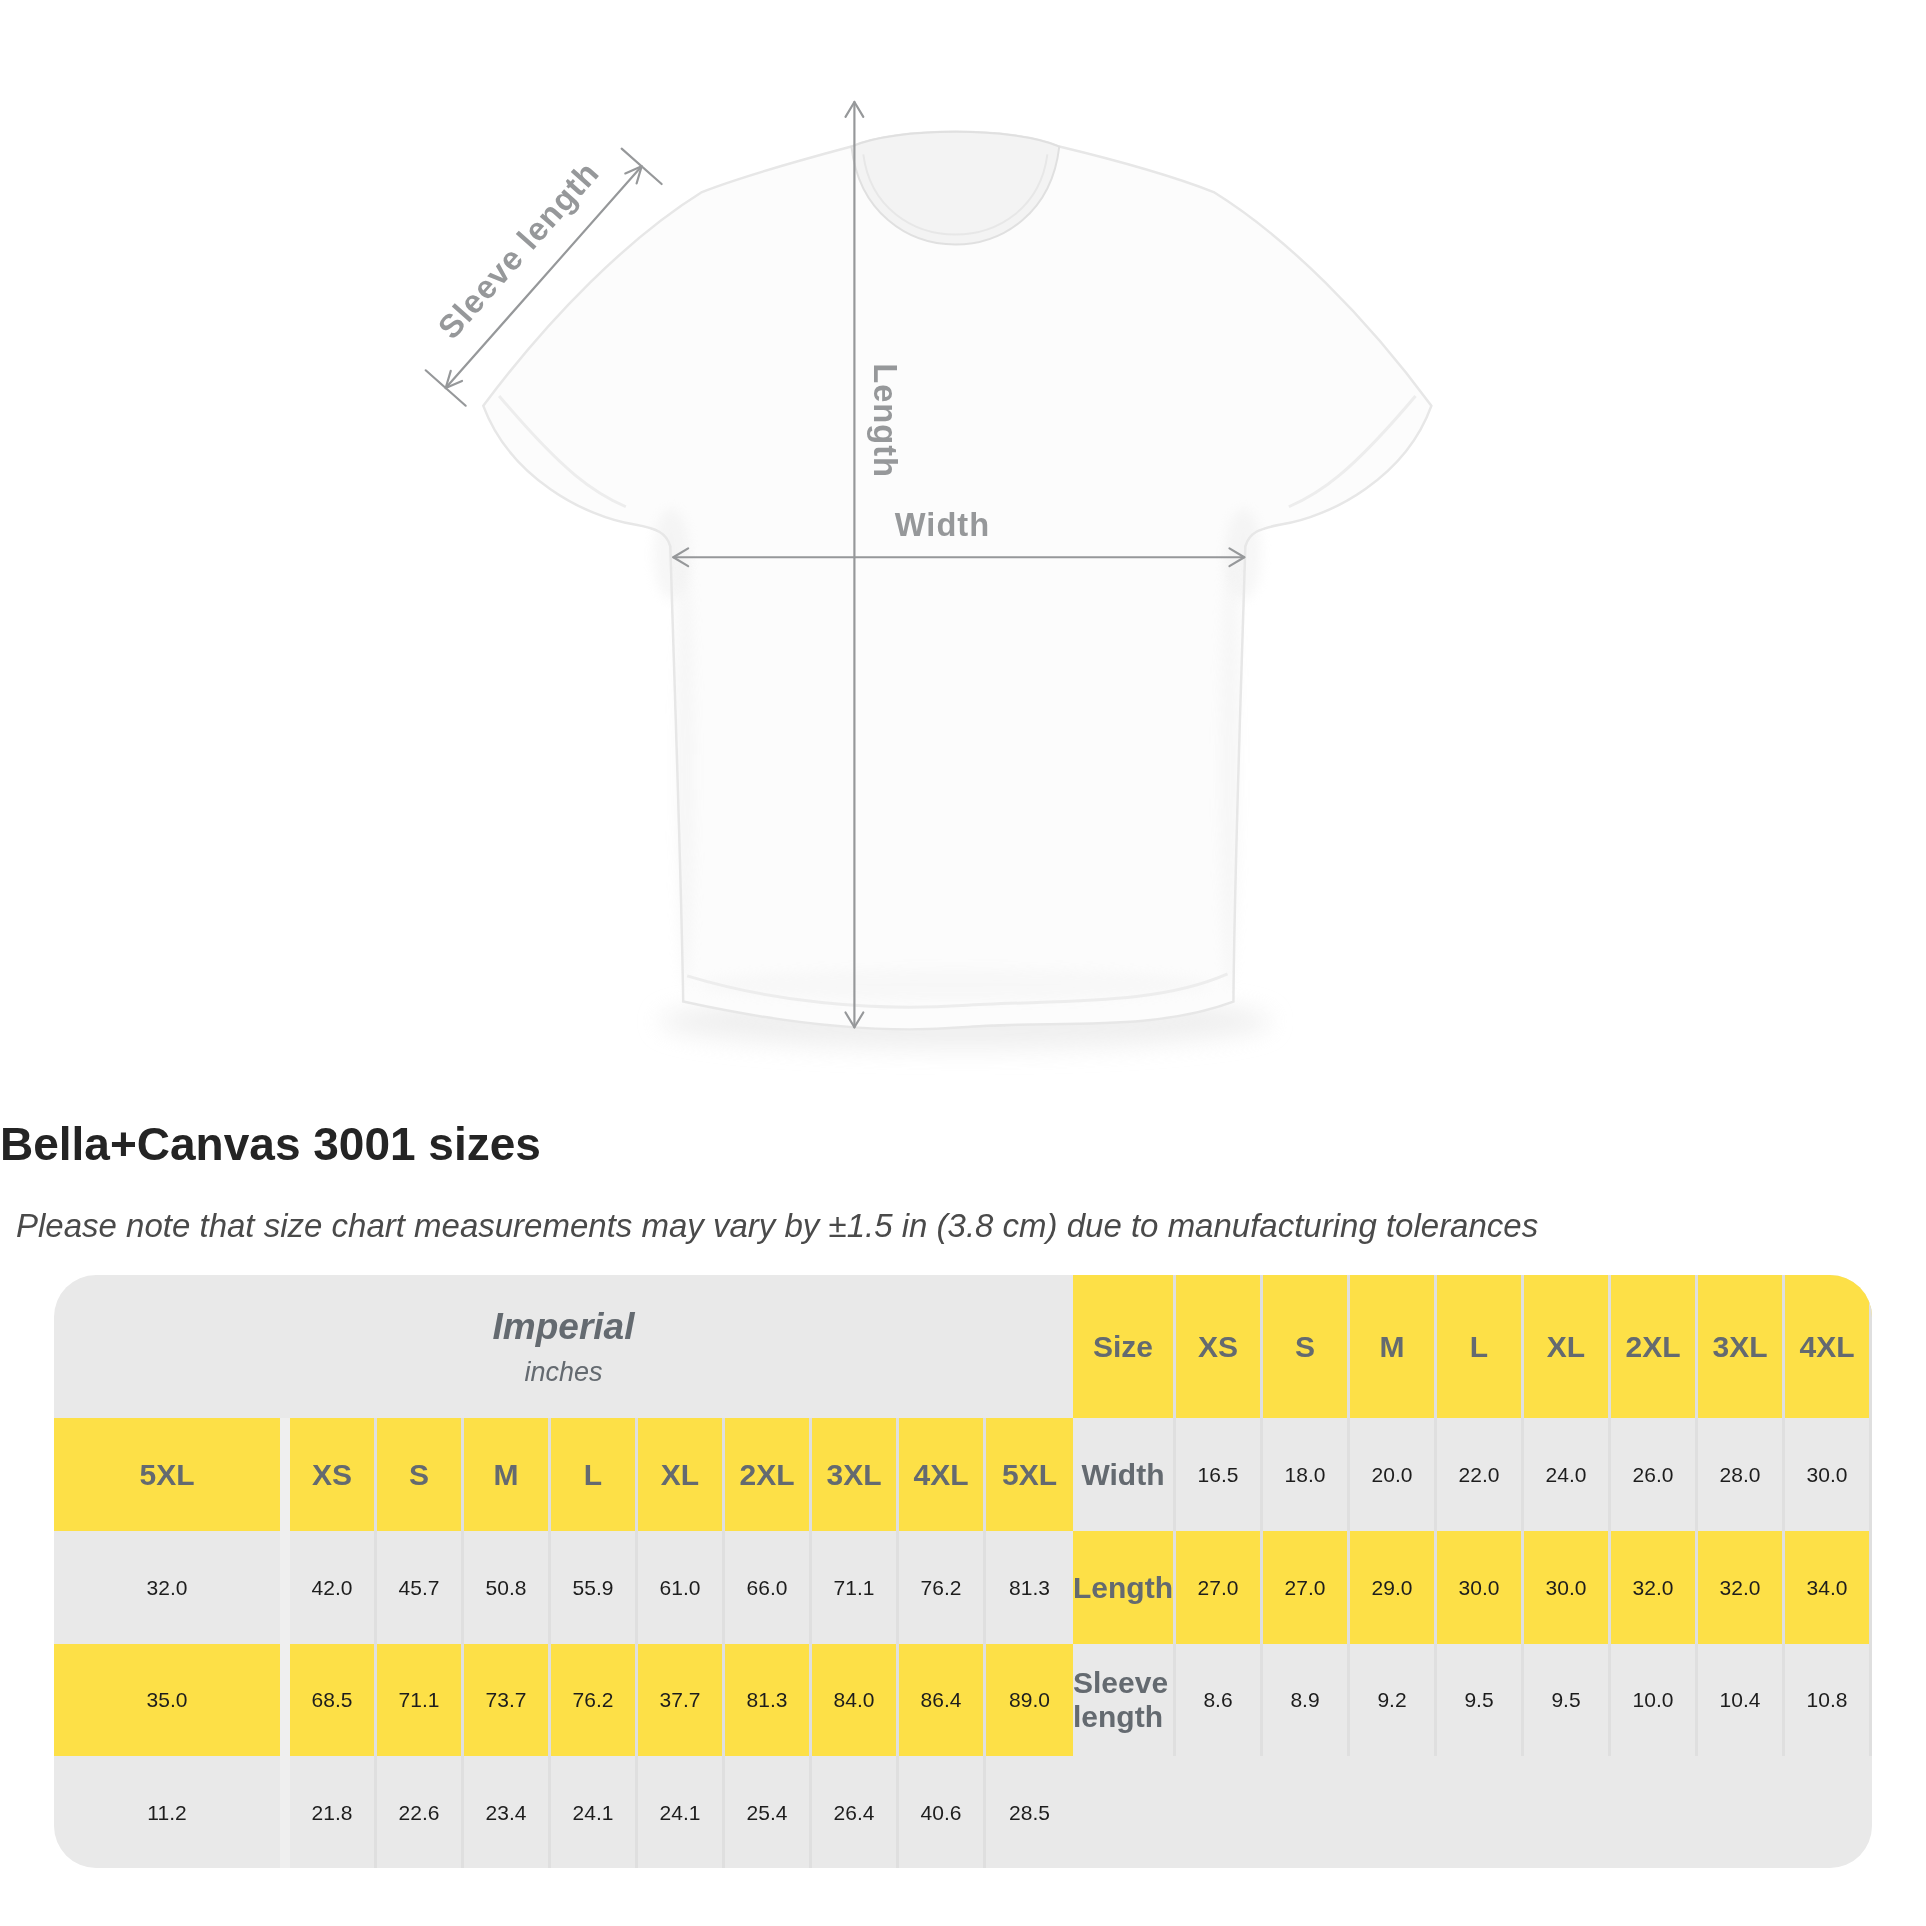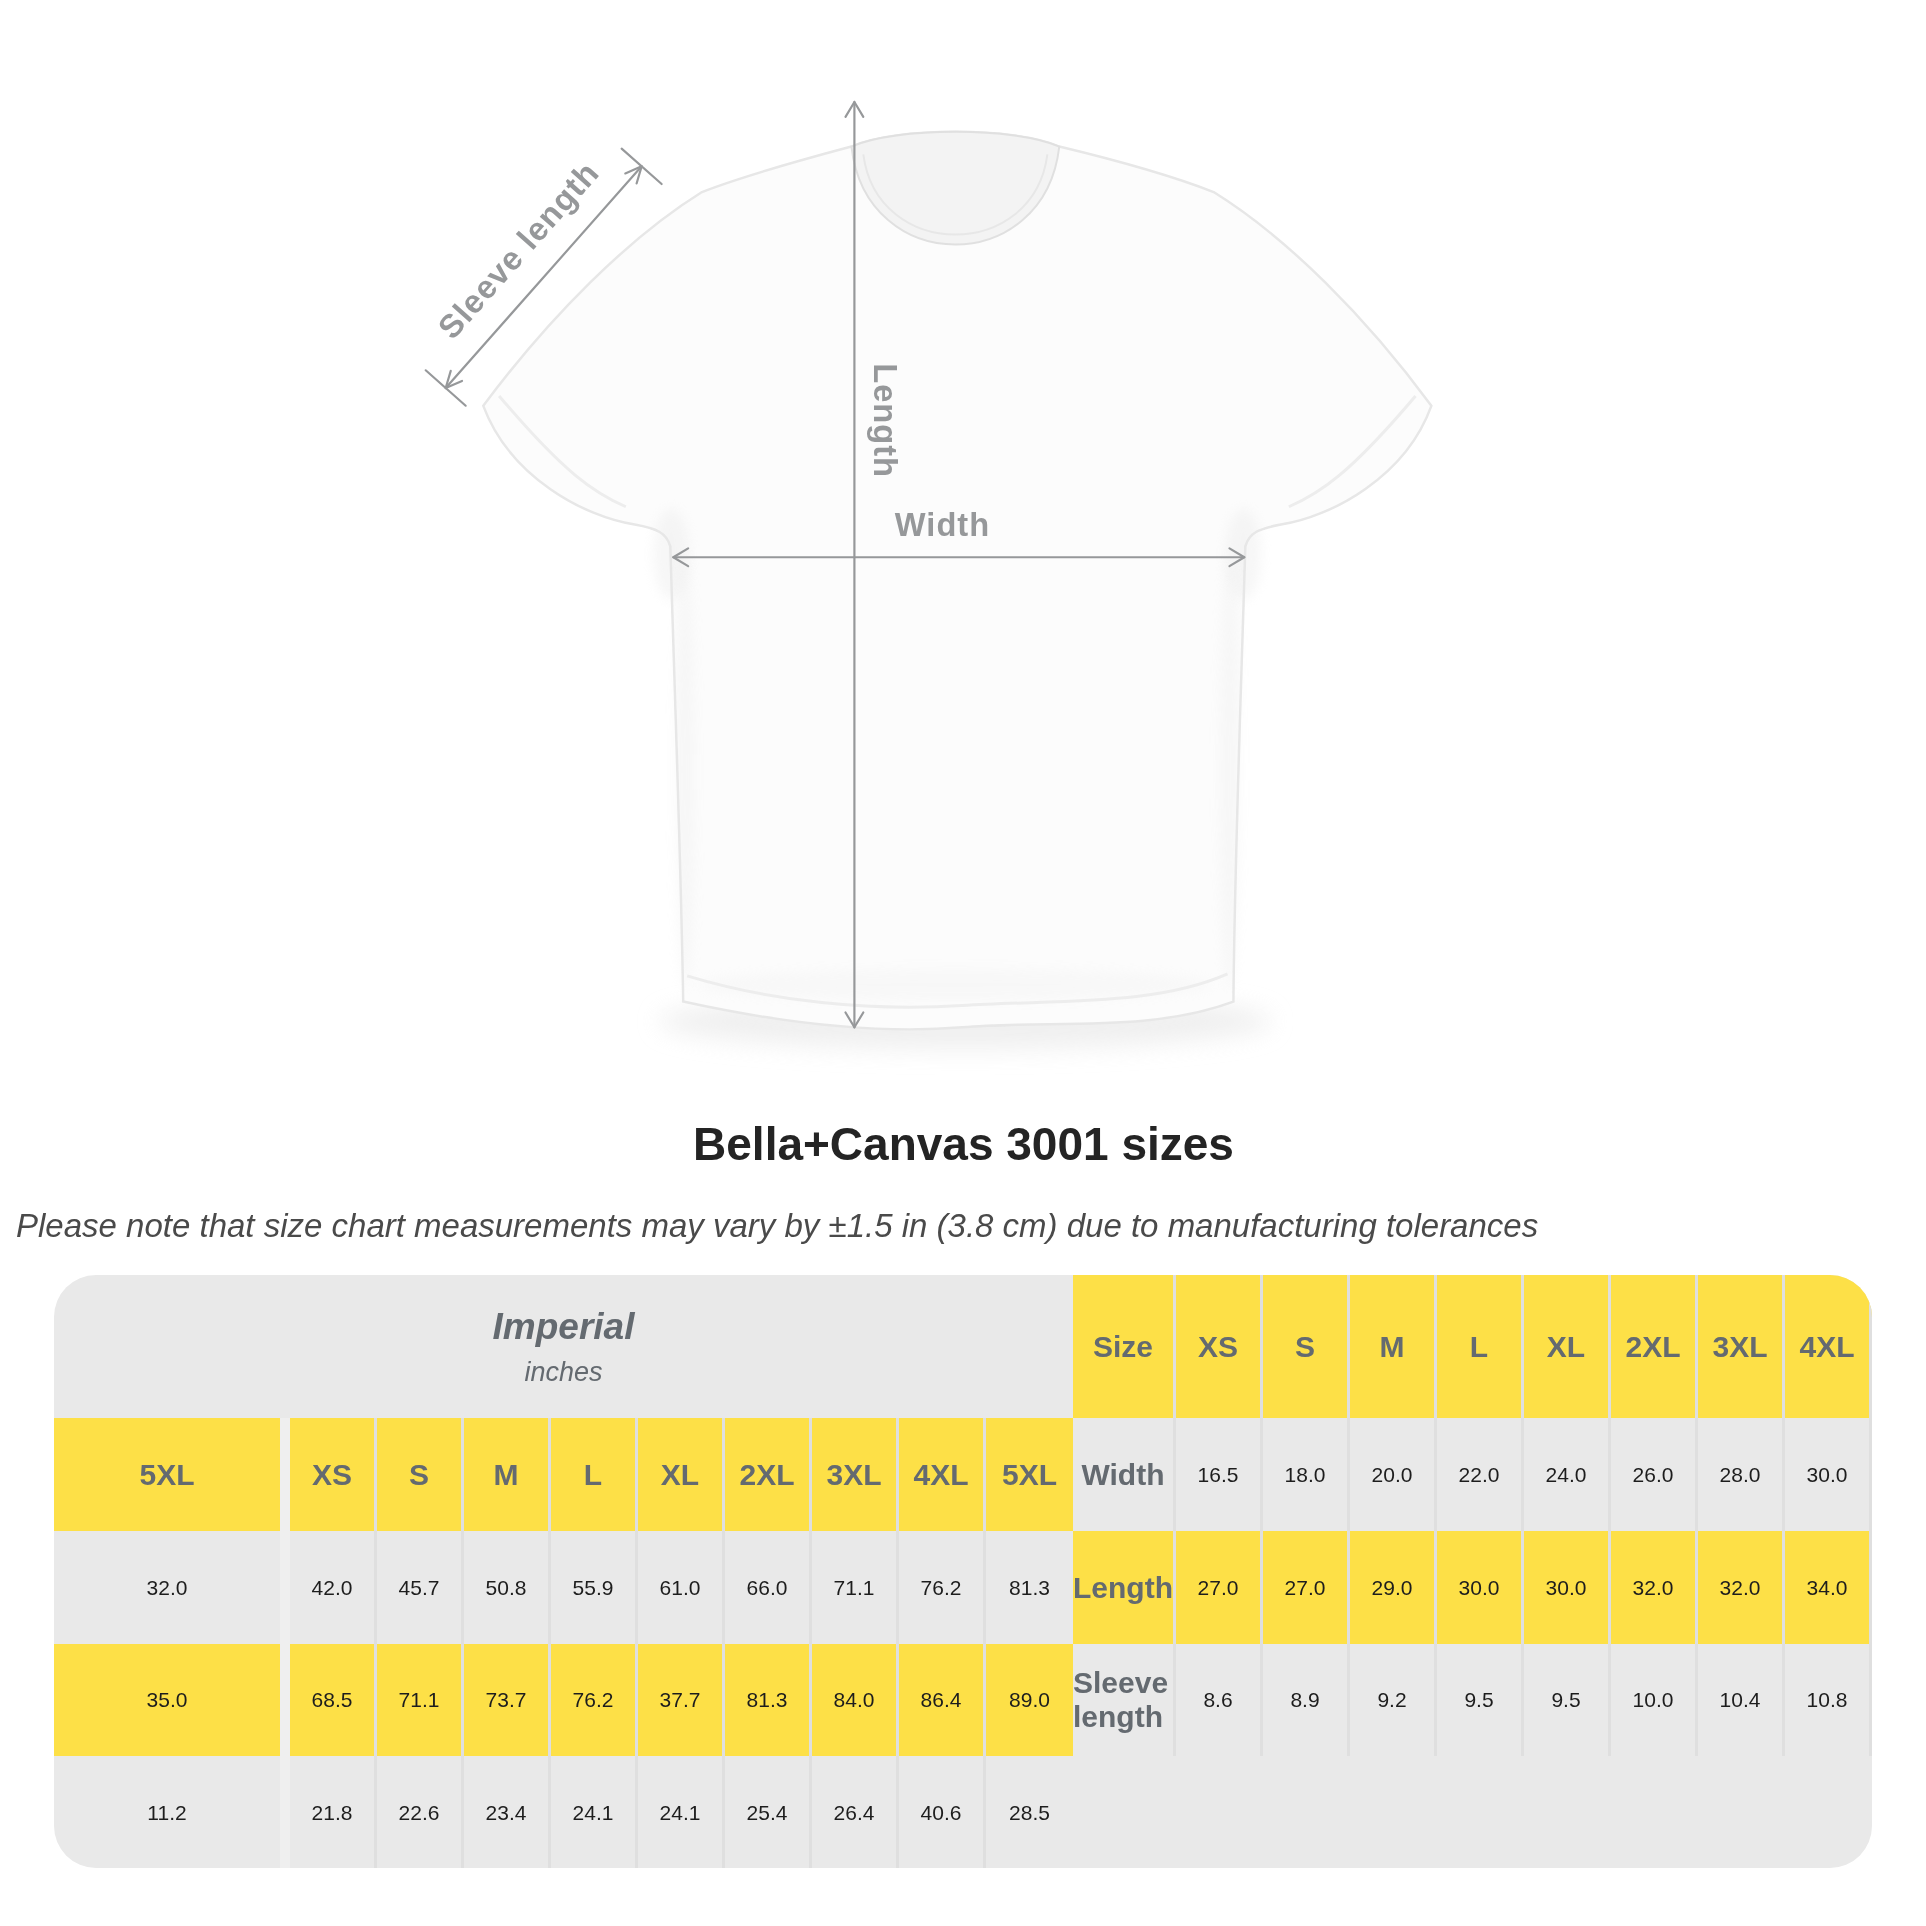--- a/index.html
+++ b/index.html
@@ -11,21 +11,21 @@
   #shirt-svg{position:absolute;left:416px;top:79px;width:1049px;height:1000px;}
   .tee-body{fill:#fcfcfc;stroke:#e7e7e7;stroke-width:2.5;}
   .tee-neck{fill:#f3f3f3;stroke:#e0e0e0;stroke-width:2;}
   .tee-rib{fill:none;stroke:#e7e7e7;stroke-width:2;}
   .stitch{fill:none;stroke:#ededed;stroke-width:3;}
   .shade{fill:#e7e7e7;}
   .ann{stroke:var(--annotation_gray);stroke-width:2.2;fill:none;stroke-linecap:round;}
   .ann-label{fill:var(--annotation_gray);font-family:"Liberation Sans",sans-serif;
              font-weight:bold;font-size:33px;letter-spacing:1px;}
   
-  #chart-title{position:absolute;left:0;top:1117px;width:100%;text-align:center;
+  #chart-title{position:absolute;left:0;top:1117px;width:100%;text-align:left;
     font-size:46px;font-weight:bold;color:var(--title_dark);margin:0;}
   #chart-subtitle{position:absolute;left:0;top:1191px;width:100%;text-align:left;
     font-size:33px;font-style:italic;color:var(--subtitle_gray);margin:16px;}
   
   #grid{position:absolute;left:54px;top:1275px;width:1818px;height:593px;
     background:var(--table_bg);border-radius:42px;overflow:hidden;
     display:grid;grid-template-columns:236px repeat(18,1fr);
     grid-template-rows:143px 113px 113px 112px 113px;}
   .cell{display:flex;align-items:center;justify-content:center;box-sizing:border-box;}
   .white{background:#fde047;}

